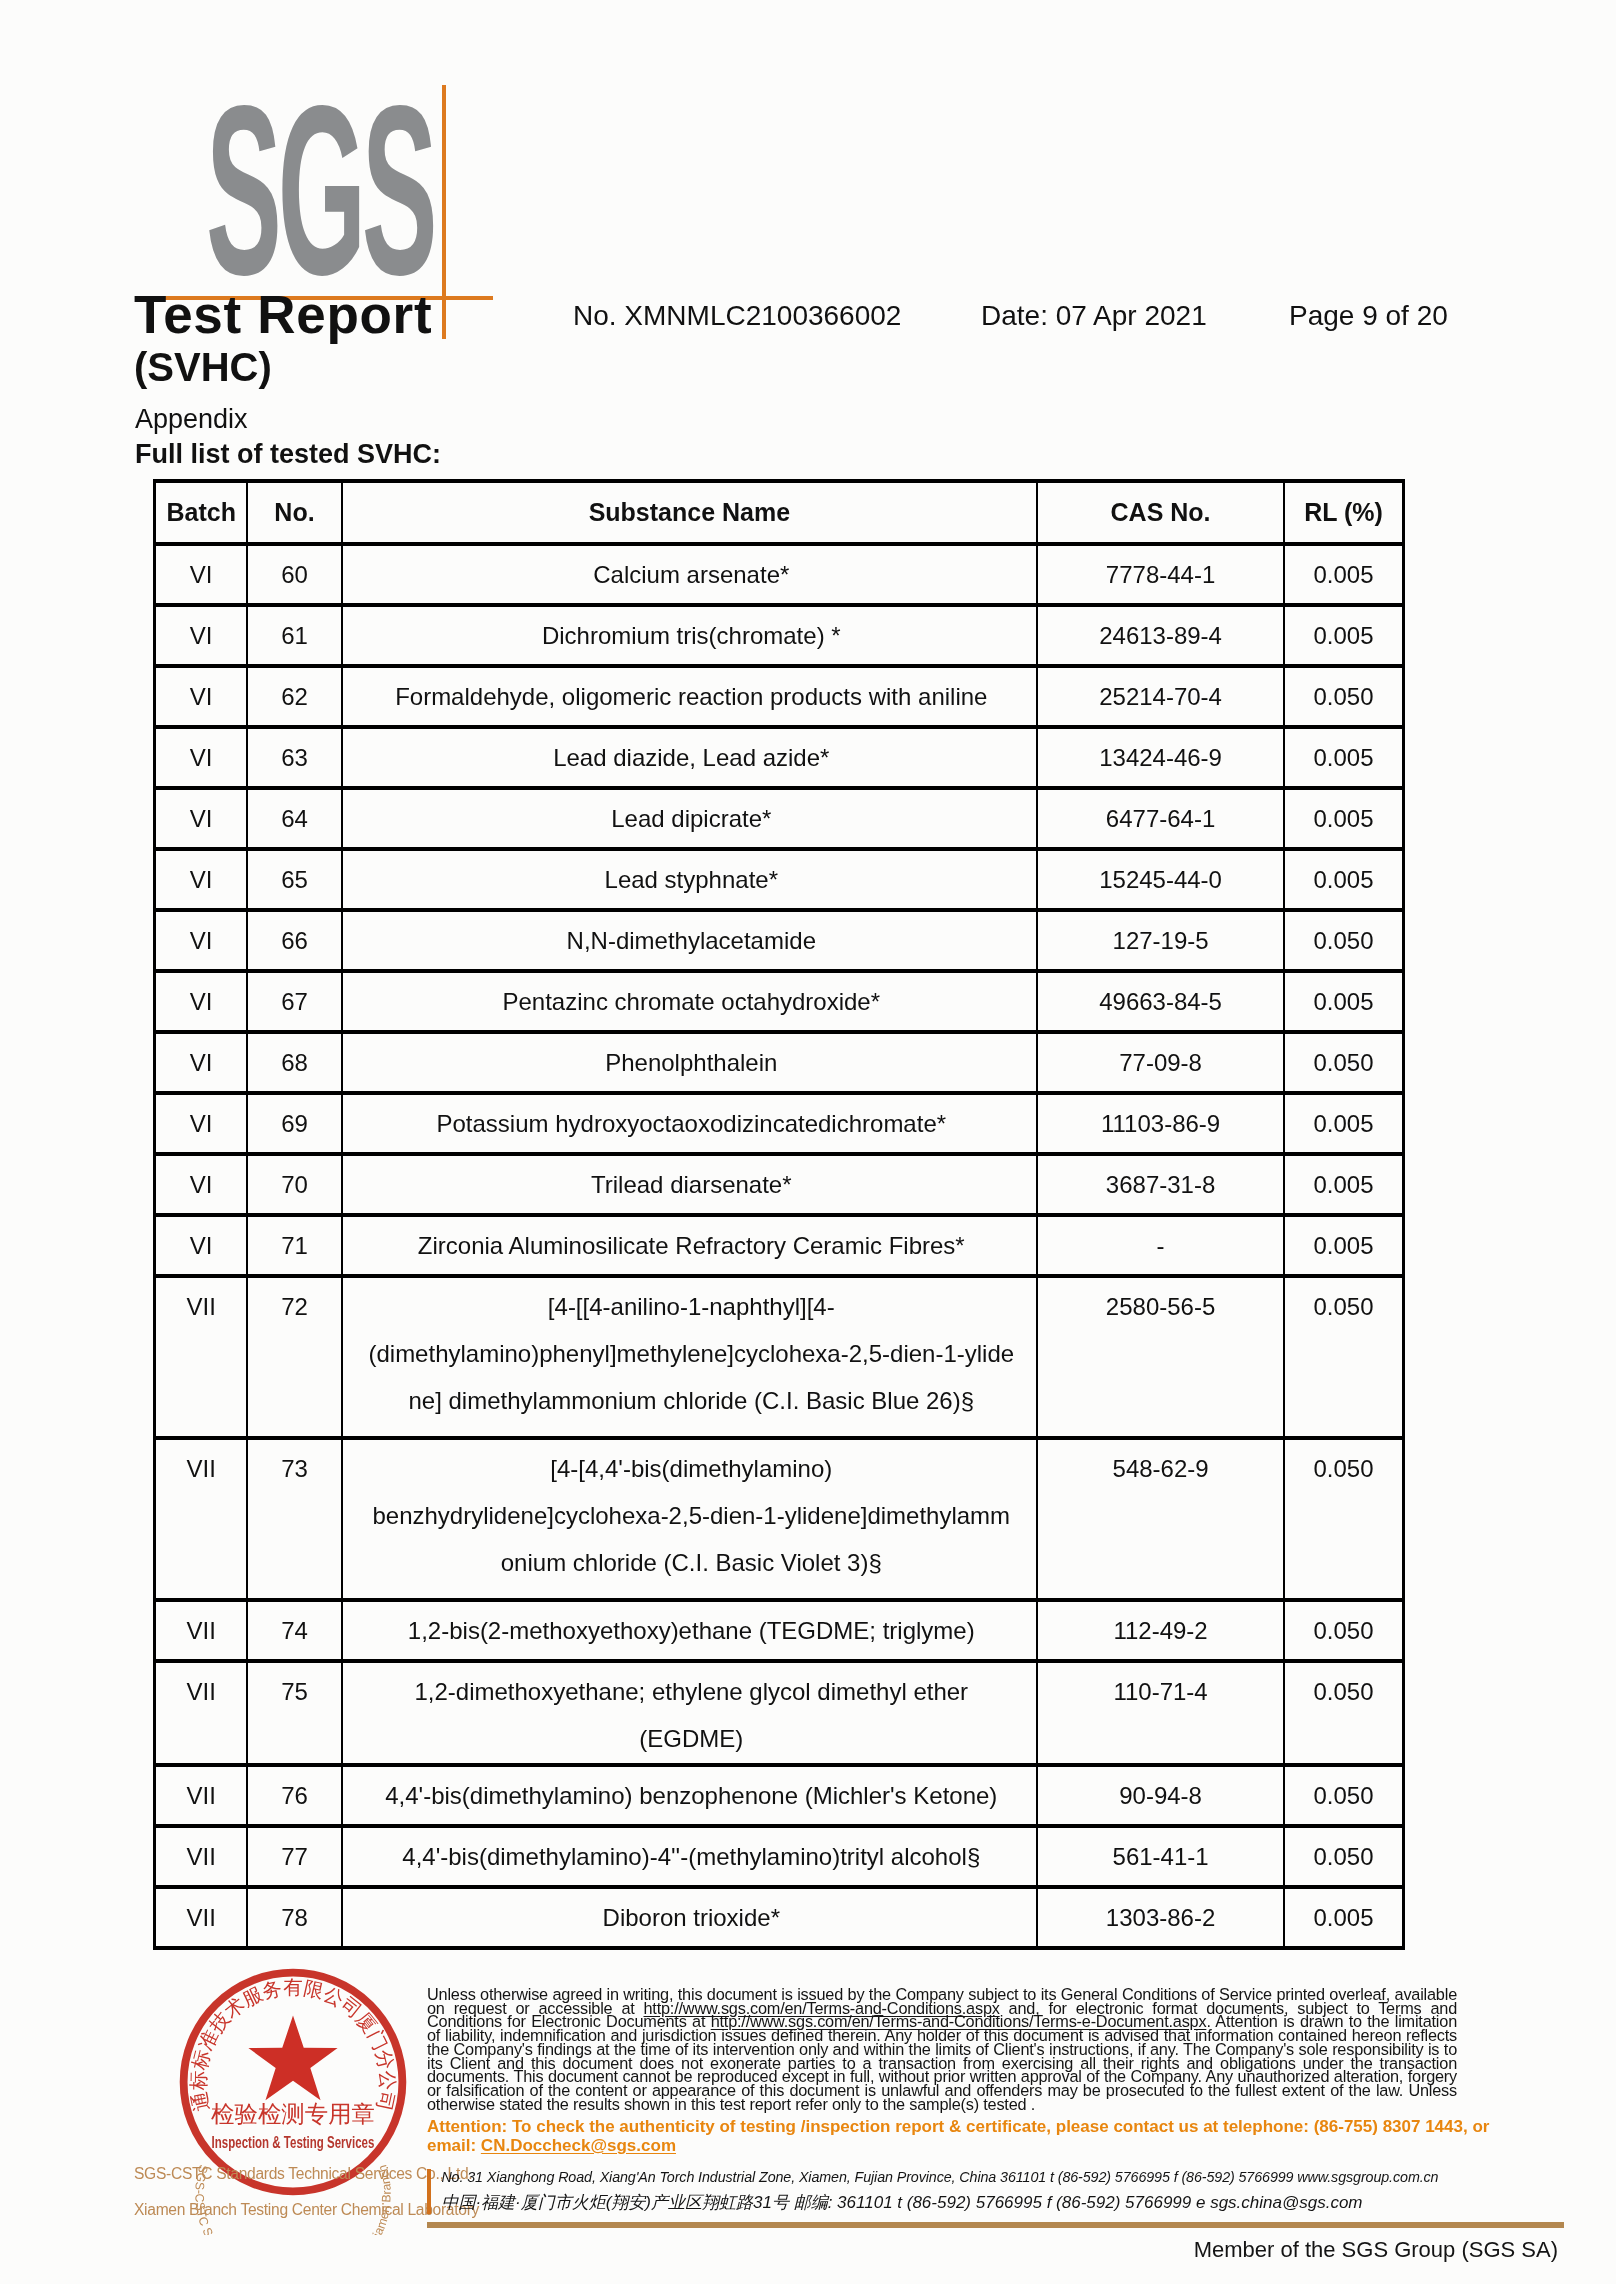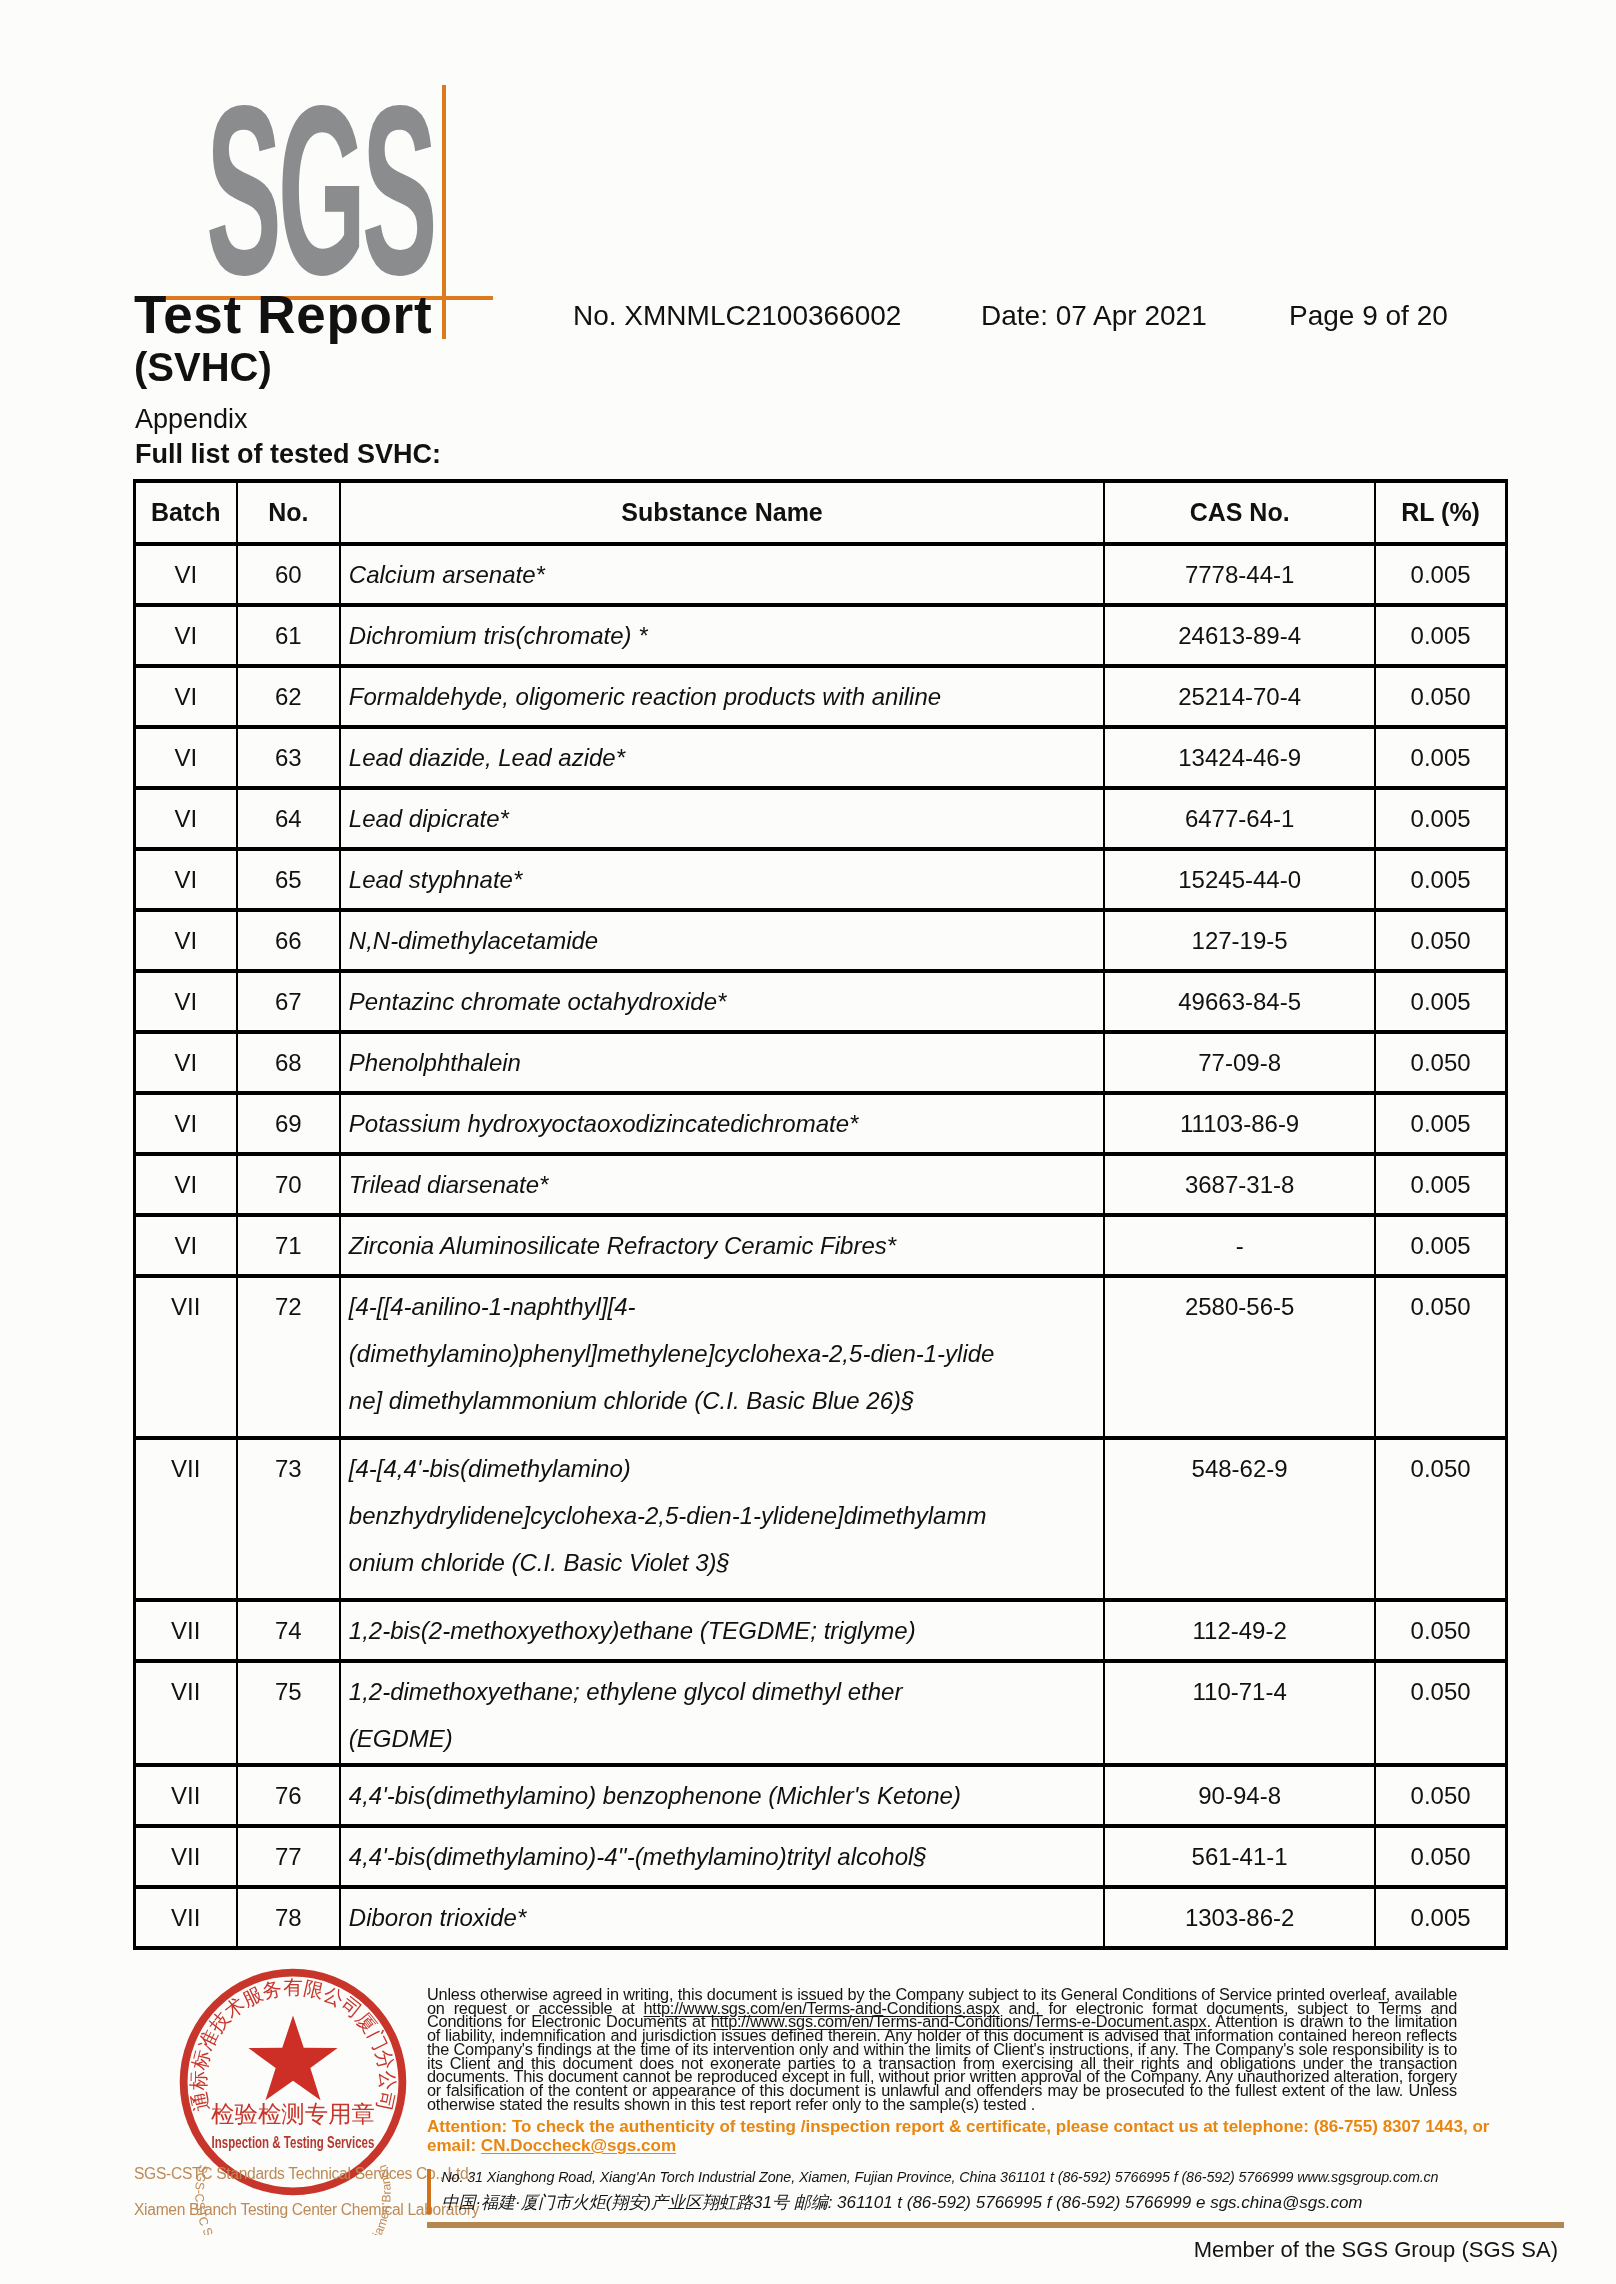--- a/index.html
+++ b/index.html
@@ -23,34 +23,34 @@
   .doc-title{position:absolute;left:134px;top:284px;font-size:53px;font-weight:bold;letter-spacing:0.7px;}
   .doc-subtitle{position:absolute;left:134px;top:345px;font-size:40px;font-weight:bold;}
   .hdr-info{position:absolute;top:300px;font-size:28px;white-space:nowrap;}
   .hdr-no{left:573px;}
   .hdr-date{left:981px;}
   .hdr-page{left:1289px;}
   .appendix{position:absolute;left:135px;top:404px;font-size:27px;font-weight:normal;}
   .fulllist{position:absolute;left:135px;top:439px;font-size:27px;font-weight:bold;}
   
   table.svhc{
-    position:absolute;left:133px;top:479px;width:1375px;
+    position:absolute;left:153px;top:479px;width:1252px;
     border-collapse:collapse;table-layout:fixed;
     font-size:24px;
   }
   table.svhc{border:4.6px solid #000;border-left-width:3.3px;border-right-width:3.3px;}
   table.svhc th, table.svhc td{
     border:2.6px solid #000;border-top-width:4.6px;border-bottom-width:4.6px;
     overflow:hidden;
   }
   table.svhc th{height:63px;font-weight:bold;text-align:center;vertical-align:middle;font-size:25px;}
   table.svhc td{vertical-align:top;padding-top:5.2px;line-height:47px;}
   tr.h1{height:61px;} tr.h2{height:98px;} tr.h3{height:162px;}
   td.col-batch, td.col-no, td.col-cas, td.col-rl{text-align:center;}
-  td.col-substance{text-align:left;padding-left:7.8px;padding-right:4px;white-space:pre-line;word-break:break-all;font-style:italic;}
+  td.col-substance{text-align:center;padding-left:7.8px;padding-right:4px;white-space:pre-line;word-break:break-all;}
   
   .stamp-svg{position:absolute;left:140px;top:1929px;}
   .company-line{position:absolute;left:134px;font-size:15.6px;letter-spacing:-0.3px;color:var(--stamp-tan,#b5854e);white-space:nowrap;}
   .company-line.l1{top:2165px;}
   .company-line.l2{top:2201px;}
   .footer-right{position:absolute;left:427px;top:1988px;width:1137px;}
   .legal{width:1030px;font-size:16.3px;line-height:13.7px;text-align:justify;letter-spacing:-0.2px;color:#141414;}
   .legal u{text-underline-offset:2px;}
   .attention{margin-top:5.2px;width:1108px;font-size:17px;line-height:19.5px;font-weight:bold;color:var(--attention-orange,#e8860f);}
   .attention u{text-underline-offset:2px;}

